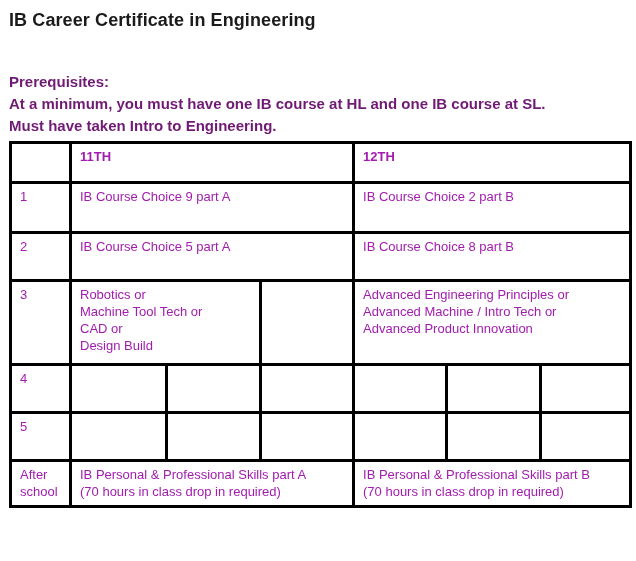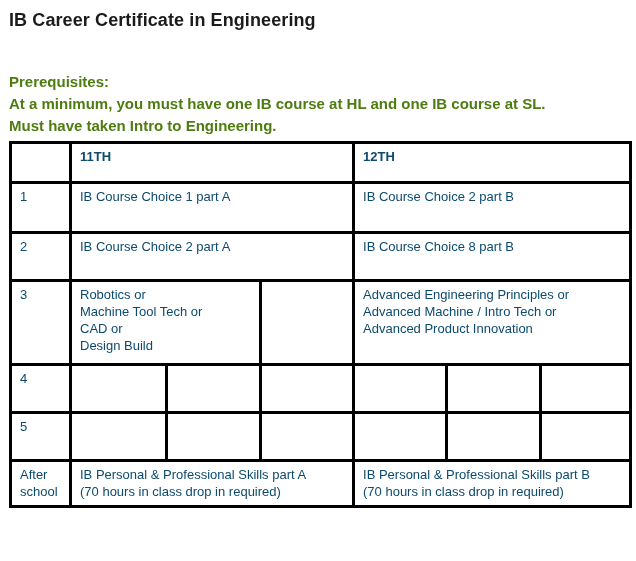--- a/index.html
+++ b/index.html
@@ -12,34 +12,34 @@
 
   .doc-title {
     margin: 0;
     font-size: 18px; line-height: 20px; font-weight: 700;
     color: #1b1b1b; letter-spacing: .1px;
   }
 
   .prereq {
     margin-top: 41px;
     font-size: 15px; line-height: 22px; font-weight: 700;
-    color: #4d7c0f;
+    color: #701a75;
   }
 
   table.schedule {
     margin-top: 4px;
     border-collapse: collapse; table-layout: fixed;
     width: 620px;
   }
   table.schedule td {
     border: 3px solid #000000;
     vertical-align: top;
     padding: 4px 8px;
     font-size: 13px; line-height: 17px;
-    color: #0c4a6e;
+    color: #a21caf;
     white-space: pre-line;
     overflow: hidden;
   }
   td.grade-head {
     font-size: 20px; line-height: 24px; font-weight: 700;
     color: #1b1b1b; vertical-align: middle; white-space: normal;
   }
   tr.r-head   { height: 40px; }
   tr.r-p1     { height: 50px; }
   tr.r-p2     { height: 48px; }
@@ -73,27 +73,27 @@
     </colgroup>
     <tbody>
       <tr class="r-head">
         <td></td>
         <td colspan="3" class="grade-head">11TH</td>
         <td colspan="3" class="grade-head">12TH</td>
       </tr>
 
       <tr class="r-p1">
         <td>1</td>
-        <td colspan="3">IB Course Choice 1 part A</td>
+        <td colspan="3">IB Course Choice 9 part A</td>
         <td colspan="3">IB Course Choice 2 part B</td>
       </tr>
 
       <tr class="r-p2">
         <td>2</td>
-        <td colspan="3">IB Course Choice 2 part A</td>
+        <td colspan="3">IB Course Choice 5 part A</td>
         <td colspan="3">IB Course Choice 8 part B</td>
       </tr>
 
       <tr class="r-p3">
         <td>3</td>
         <td colspan="2">Robotics or
 Machine Tool Tech or
 CAD or
 Design Build</td>
         <td></td>

